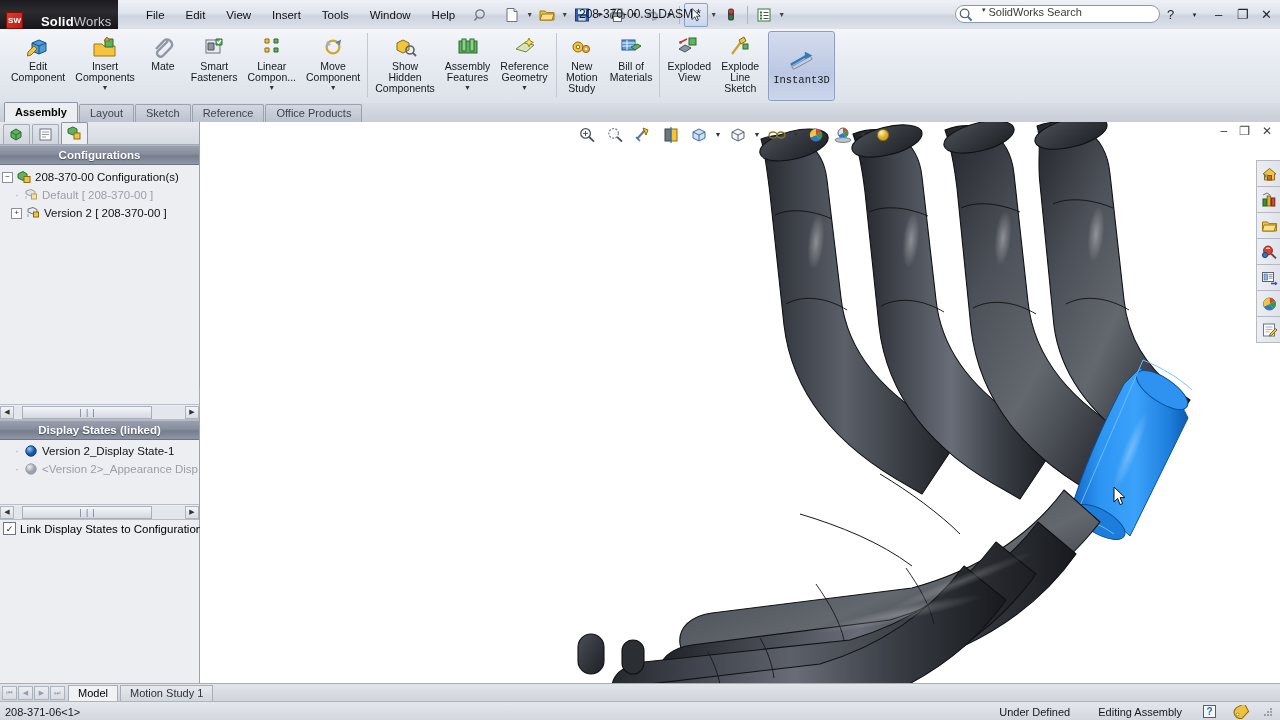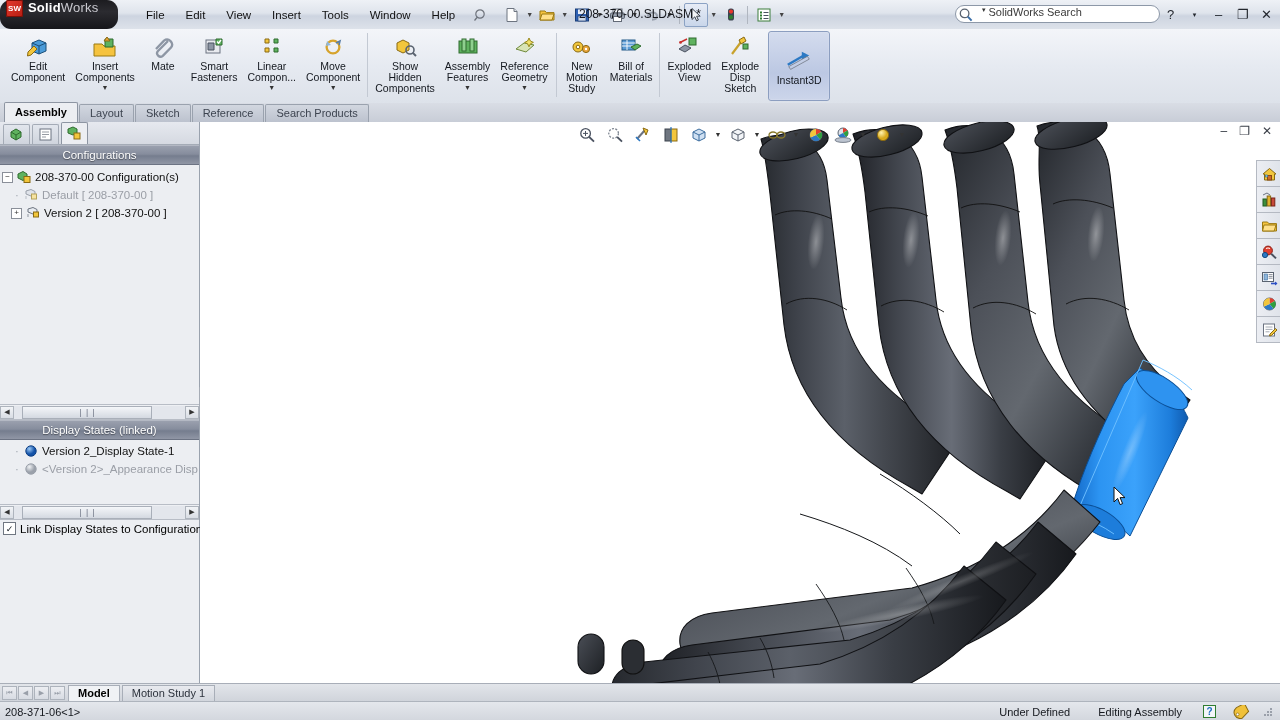--- a/index.html
+++ b/index.html
@@ -15,21 +15,21 @@
   
   .titlebar{
     position:absolute;left:0;top:0;width:1280px;height:29px;
     background:linear-gradient(180deg,#eef1f6 0%,#dfe4ec 45%,#cdd4e0 55%,#dde2ea 100%);
     border-bottom:1px solid #9aa4b4;
     display:flex;align-items:center;
   }
   .sw-logo{
     width:118px;height:29px;
     background:linear-gradient(180deg,#1c1c20 0%,#2b2b30 40%,#16161a 100%);
-    display:flex;align-items:flex-start;gap:5px;padding-left:6px;box-sizing:border-box;border-radius:11px;
+    display:flex;align-items:flex-end;gap:18px;padding-left:6px;box-sizing:border-box;
   }
   .sw-mark{
     width:17px;height:17px;border-radius:2px;
     background:linear-gradient(135deg,#e53b2e 0%,#b51d12 100%);
     color:#fff;font-size:8px;font-weight:bold;line-height:17px;text-align:center;
     box-shadow:inset 0 0 0 1px #7d0f07;
   }
   .sw-name{font-size:13px;letter-spacing:.2px;}
   .sw-name b{color:#fff;font-weight:bold;}
   .sw-name span{color:#c9c9cf;font-weight:normal;}
@@ -73,21 +73,21 @@
   }
   .rsep{width:1px;height:64px;margin:4px 2px 0 2px;background:#c3c9d3;}
   .rbtn{
     width:auto;min-width:46px;max-width:78px;height:70px;margin-top:2px;
     display:flex;flex-direction:column;align-items:center;
     padding:2px 4px 0 4px;box-sizing:border-box;
     border:1px solid transparent;border-radius:3px;
   }
   .rbtn.active{
     background:linear-gradient(180deg,#d4dcee 0%,#bcc8e3 60%,#ccd5ea 100%);
-    border:1px solid #8c9ec0;box-shadow:inset 0 0 1px #fff;
+    border:1px solid #8c9ec0;box-shadow:inset 0 0 1px #fff;font-family:Liberation Mono, monospace;
   }
   .ricon{width:28px;height:26px;display:flex;align-items:center;justify-content:center;margin-bottom:1px;}
   .rlab{font-size:10.5px;line-height:11px;text-align:center;color:#14181f;}
   .rdrop{font-size:7px;color:#333;line-height:8px;margin-top:1px;}
   .dslogo{
     position:absolute;right:4px;top:30px;width:96px;height:70px;
     display:flex;align-items:center;justify-content:center;
     font-family:"Liberation Serif",serif;font-size:44px;font-style:italic;
     color:#e3e8f0;text-shadow:0 1px 0 #fff, 0 -1px 1px #c8cfda;
     letter-spacing:-6px;user-select:none;
@@ -115,21 +115,21 @@
     background:#eceef2;border-right:1px solid #9aa2ae;
   }
   .ptabs{height:22px;background:linear-gradient(180deg,#e6e9ef,#d5d9e1);
          border-bottom:1px solid #a4abb6;display:flex;align-items:flex-end;padding-left:3px;}
   .ptab{width:25px;height:19px;margin-right:2px;display:flex;align-items:center;justify-content:center;
         background:linear-gradient(180deg,#e2e6ed,#cfd4dd);
         border:1px solid #a4abb6;border-bottom:none;border-radius:2px 2px 0 0;}
   .ptab.active{background:#eceef2;height:21px;border-color:#8d95a2;}
 
   .panelhdr{
-    height:18px;line-height:18px;text-align:center;font-size:11.5px;font-weight:normal;color:#fff;
+    height:18px;line-height:18px;text-align:center;font-size:11.5px;font-weight:bold;color:#fff;
     background:linear-gradient(180deg,#9aa0ae 0%,#868d9d 45%,#757d8e 55%,#9096a5 100%);
     border-top:1px solid #b3b8c3;border-bottom:1px solid #6c7383;
     text-shadow:0 1px 1px rgba(0,0,0,.45);
   }
   .treebody{background:#eceef2;font-size:11.5px;padding-top:3px;overflow:hidden;}
   .trow{display:flex;align-items:center;height:18px;white-space:nowrap;padding-left:2px;}
   .tplus{
     width:9px;height:9px;border:1px solid #8a8f99;background:#fff;
     font-size:8px;line-height:7px;text-align:center;color:#333;margin-right:3px;flex:none;
   }
@@ -197,21 +197,21 @@
   .tabbar{
     position:absolute;left:0;top:683px;width:1280px;height:18px;
     background:linear-gradient(180deg,#e2e5ea,#cfd3da);
     border-top:1px solid #a8aeb8;display:flex;align-items:center;padding-left:2px;
   }
   .navbtn{width:15px;height:14px;margin-right:1px;display:flex;align-items:center;justify-content:center;
           font-size:7px;color:#9aa0aa;background:linear-gradient(180deg,#eceef2,#d8dce3);
           border:1px solid #adb3bc;box-sizing:border-box;}
   .mtab{height:15px;line-height:14px;padding:0 9px;margin-left:2px;font-size:11px;
         background:linear-gradient(180deg,#e8eaef,#d2d6dd);border:1px solid #a8aeb8;color:#2c323c;}
-  .mtab.active{background:#f0f2f5;font-weight:bold;color:#000;}
+  .mtab.active{background:#f0f2f5;font-weight:normal;color:#000;}
   .statusbar{
     position:absolute;left:0;top:701px;width:1280px;height:19px;
     background:linear-gradient(180deg,#e4e7ec,#d2d6dd);
     border-top:1px solid #aeb4bd;display:flex;align-items:center;font-size:11px;color:#15181e;
   }
   .sb-left{padding-left:5px;}
   .sb-right{position:absolute;right:6px;display:flex;align-items:center;gap:4px;text-align:right;}
   .sb-cell{padding:0 12px;}
   .sb-ic{width:22px;display:flex;align-items:center;justify-content:center;}
   .grip{position:absolute;right:2px;bottom:2px;width:12px;height:12px;}
@@ -505,21 +505,21 @@
 
     <div class="rbtn">
       <div class="ricon">
         <svg width="26" height="24" viewBox="0 0 26 24">
             <path d="M5 19 L14 7" stroke="#c8a22c" stroke-width="2.2"></path>
             <path d="M12 5 l5-3 2 4 -5 3z" fill="#f2c63c" stroke="#8a6a12"></path>
             <rect x="16" y="9" width="5" height="5" fill="#5fb25f" stroke="#2f6b2f"></rect>
           </svg>
       </div>
       <div class="rlab" style="white-space:pre-line">Explode
-Disp
+Line
 Sketch</div>
     </div>
 
     <div class="rbtn active" style="min-width:62px;margin-left:4px;height:70px;justify-content:center;">
       <div class="ricon">
         <svg width="30" height="24" viewBox="0 0 30 24">
             <path d="M3 16 L22 5" stroke="#2c79c4" stroke-width="2.6"></path>
             <path d="M18 2 L26 6 L18 10 Z" fill="#2c79c4"></path>
             <path d="M4 18 L24 7 L26 10 L6 21 Z" fill="none" stroke="#6d7480" stroke-width=".8"></path>
           </svg>
@@ -528,21 +528,21 @@
     </div>
 
   </div>
 
   <div class="cmdtabs">
     <div style="width:4px"></div>
     <div class="ctab active">Assembly</div>
     <div class="ctab">Layout</div>
     <div class="ctab">Sketch</div>
     <div class="ctab">Reference</div>
-    <div class="ctab">Search Products</div>
+    <div class="ctab">Office Products</div>
   </div>
 
   <div class="leftpanel">
 
     <div class="ptabs">
       <div class="ptab">
         <svg width="17" height="15" viewBox="0 0 17 15">
             <path d="M3 5 L8 2 L13 5 L13 10 L8 13 L3 10 Z" fill="#5fb25f" stroke="#2f6b2f"></path>
             <path d="M3 5 L8 8 L13 5" fill="none" stroke="#2f6b2f"></path>
             <path d="M8 8 L8 13" stroke="#2f6b2f"></path>

